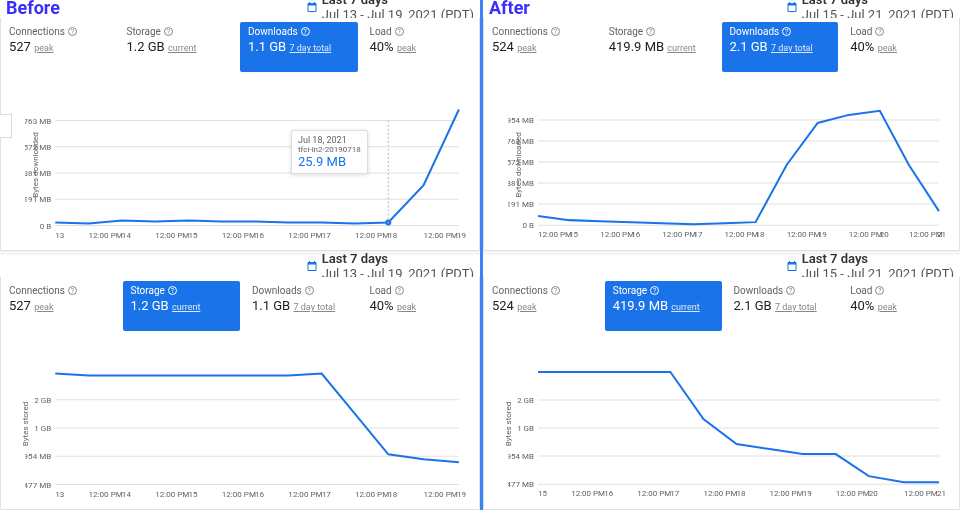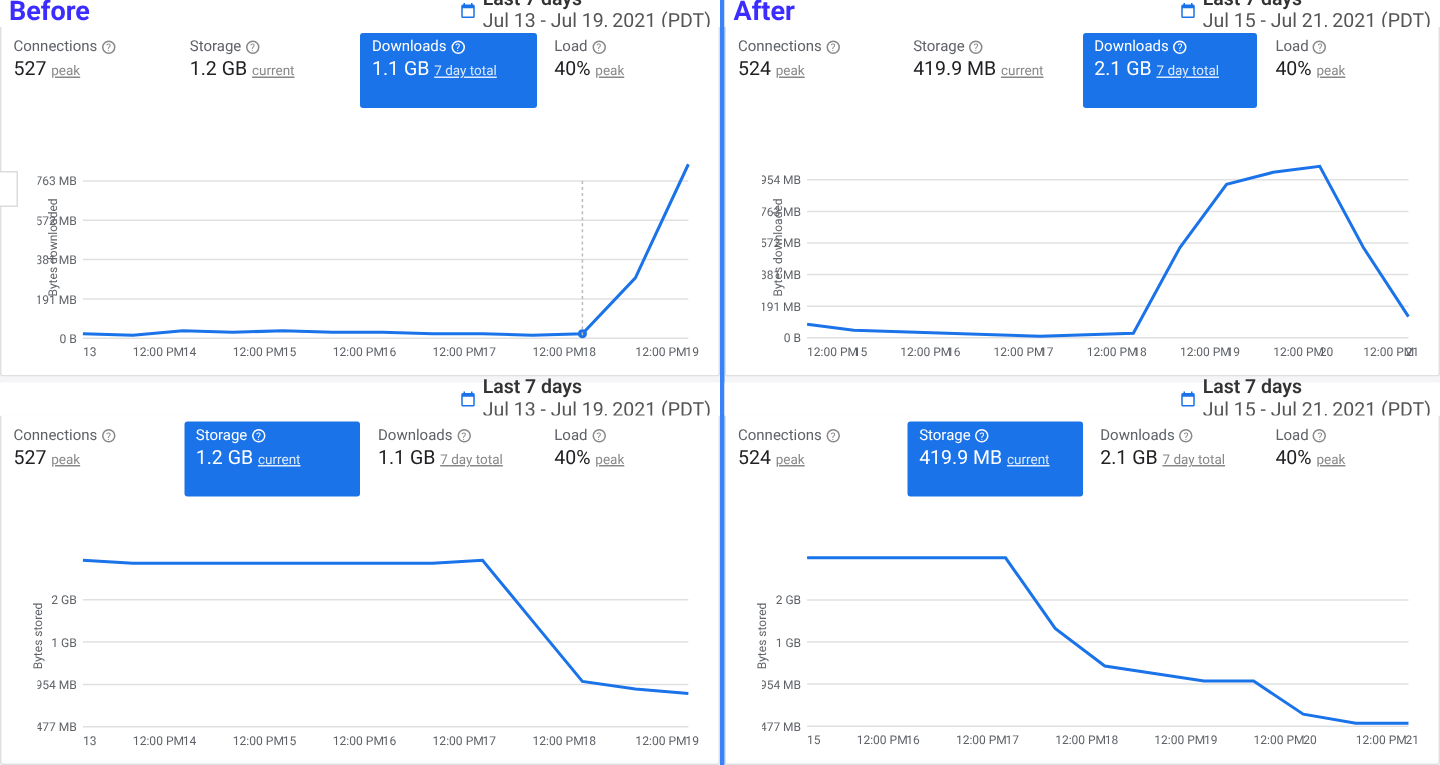--- a/index.html
+++ b/index.html
@@ -115,20 +115,25 @@
               <text x="195" y="152">12:00 PM</text>
               <text x="228" y="152">16</text>
               <text x="261" y="152">12:00 PM</text>
               <text x="294" y="152">17</text>
               <text x="327" y="152">12:00 PM</text>
               <text x="360" y="152">18</text>
               <text x="395" y="152">12:00 PM</text>
               <text x="428" y="152">19</text>
           </g>
         </svg>
+        <div class="tooltip-box" style="left:290px; top:50px;">
+          <div>Jul 18, 2021</div>
+          <div style="font-size:8px">tfci-in2-20190718</div>
+          <div class="tv">25.9 MB</div>
+        </div>
       </div>
     </div>
 
     <div class="title-bar">
       <div class="date-pill">
         <svg viewBox="0 0 24 24">
             <path d="M19 4h-1V2h-2v2H8V2H6v2H5a2 2 0 0 0-2 2v14a2 2 0 0 0 2 2h14a2 2 0 0 0 2-2V6a2 2 0 0 0-2-2zm0 16H5V9h14z"></path>
           </svg>
         <div>
             <div class="d1">Last 7 days</div>

